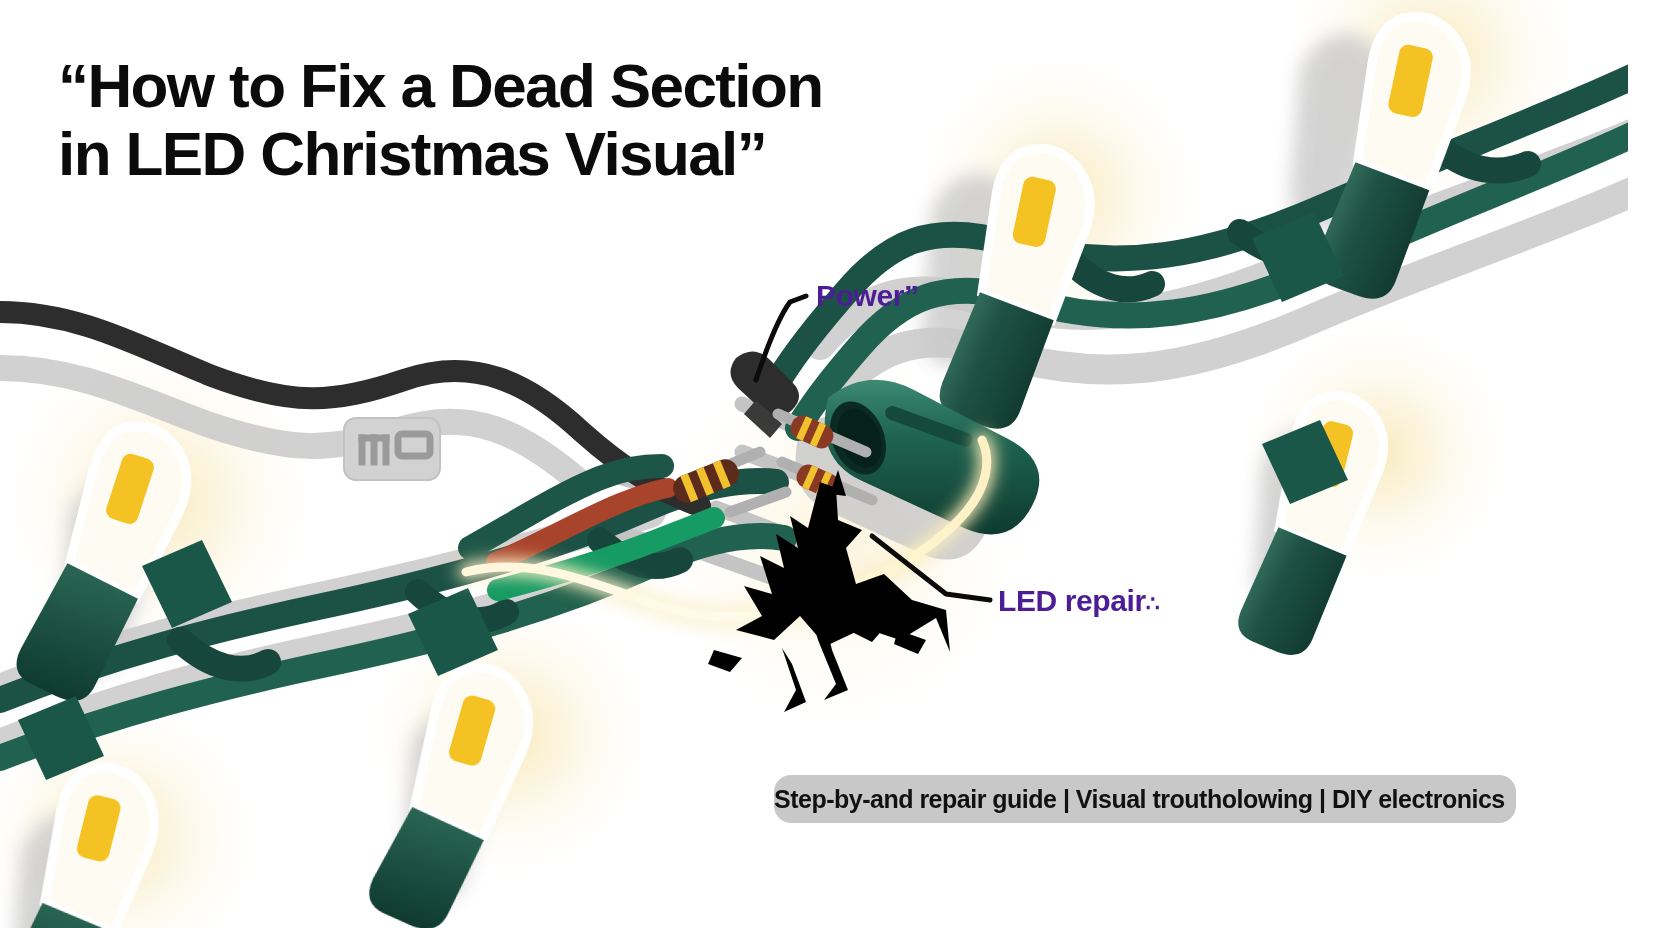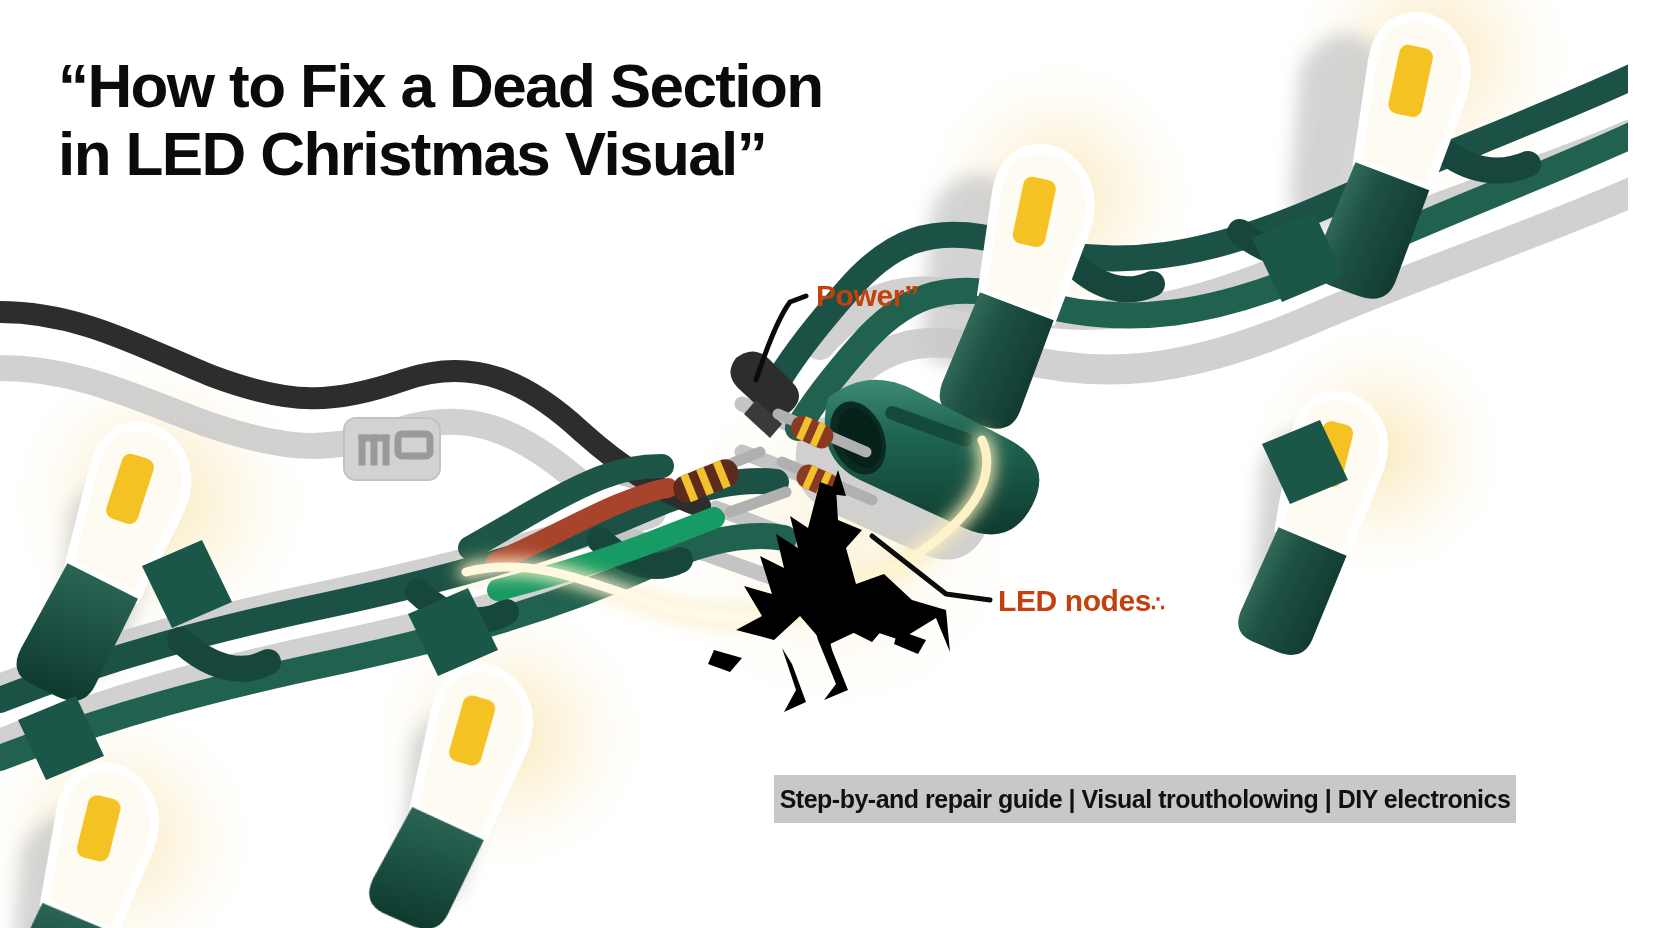--- a/index.html
+++ b/index.html
@@ -32,38 +32,37 @@
     letter-spacing:-1.6px;
     color:#0b0b0b;
     white-space:nowrap;
   }
 
   
   .callout {
     position:absolute;
     font-family:"Liberation Sans", sans-serif;
     font-weight:bold;
-    color:#c2410c;
+    color:#4c1d95;
     white-space:nowrap;
     z-index:45;
   }
   #callout-power { left:816px; top:279px; font-size:30px; letter-spacing:-0.4px; }
   #callout-led   { left:998px; top:584px; font-size:30px; letter-spacing:-0.4px; }
   .led-suffix { font-size:22px; letter-spacing:-1px; }
 
   
   #caption-bar {
     position:absolute;
     left:774px; top:775px;
     width:742px; height:48px;
     background:#c8c8c8;
-    border-radius:0;
+    border-radius:17px;
     display:flex;
     align-items:center;
-    justify-content:center;
     z-index:50;
   }
   #caption-text {
     font-family:"Liberation Sans", sans-serif;
     font-weight:bold;
     font-size:25px;
     letter-spacing:-0.5px;
     color:#111111;
     white-space:nowrap;
   }
@@ -327,20 +326,20 @@
   </svg>
 
   <div class="title-block">
     <div class="title-line">“How to Fix a Dead Section</div>
     <div class="title-line">in LED Christmas Visual”</div>
   </div>
 
   <div class="callout" id="callout-power">Power”</div>
 
   <div class="callout" id="callout-led">
-    <span>LED nodes</span><span class="led-suffix">∴</span>
+    <span>LED repair</span><span class="led-suffix">∴</span>
   </div>
 
   <div id="caption-bar">
     <span id="caption-text">Step-by-and repair guide | Visual troutholowing | DIY electronics</span>
   </div>
 
 </div>
 
 </body></html>

